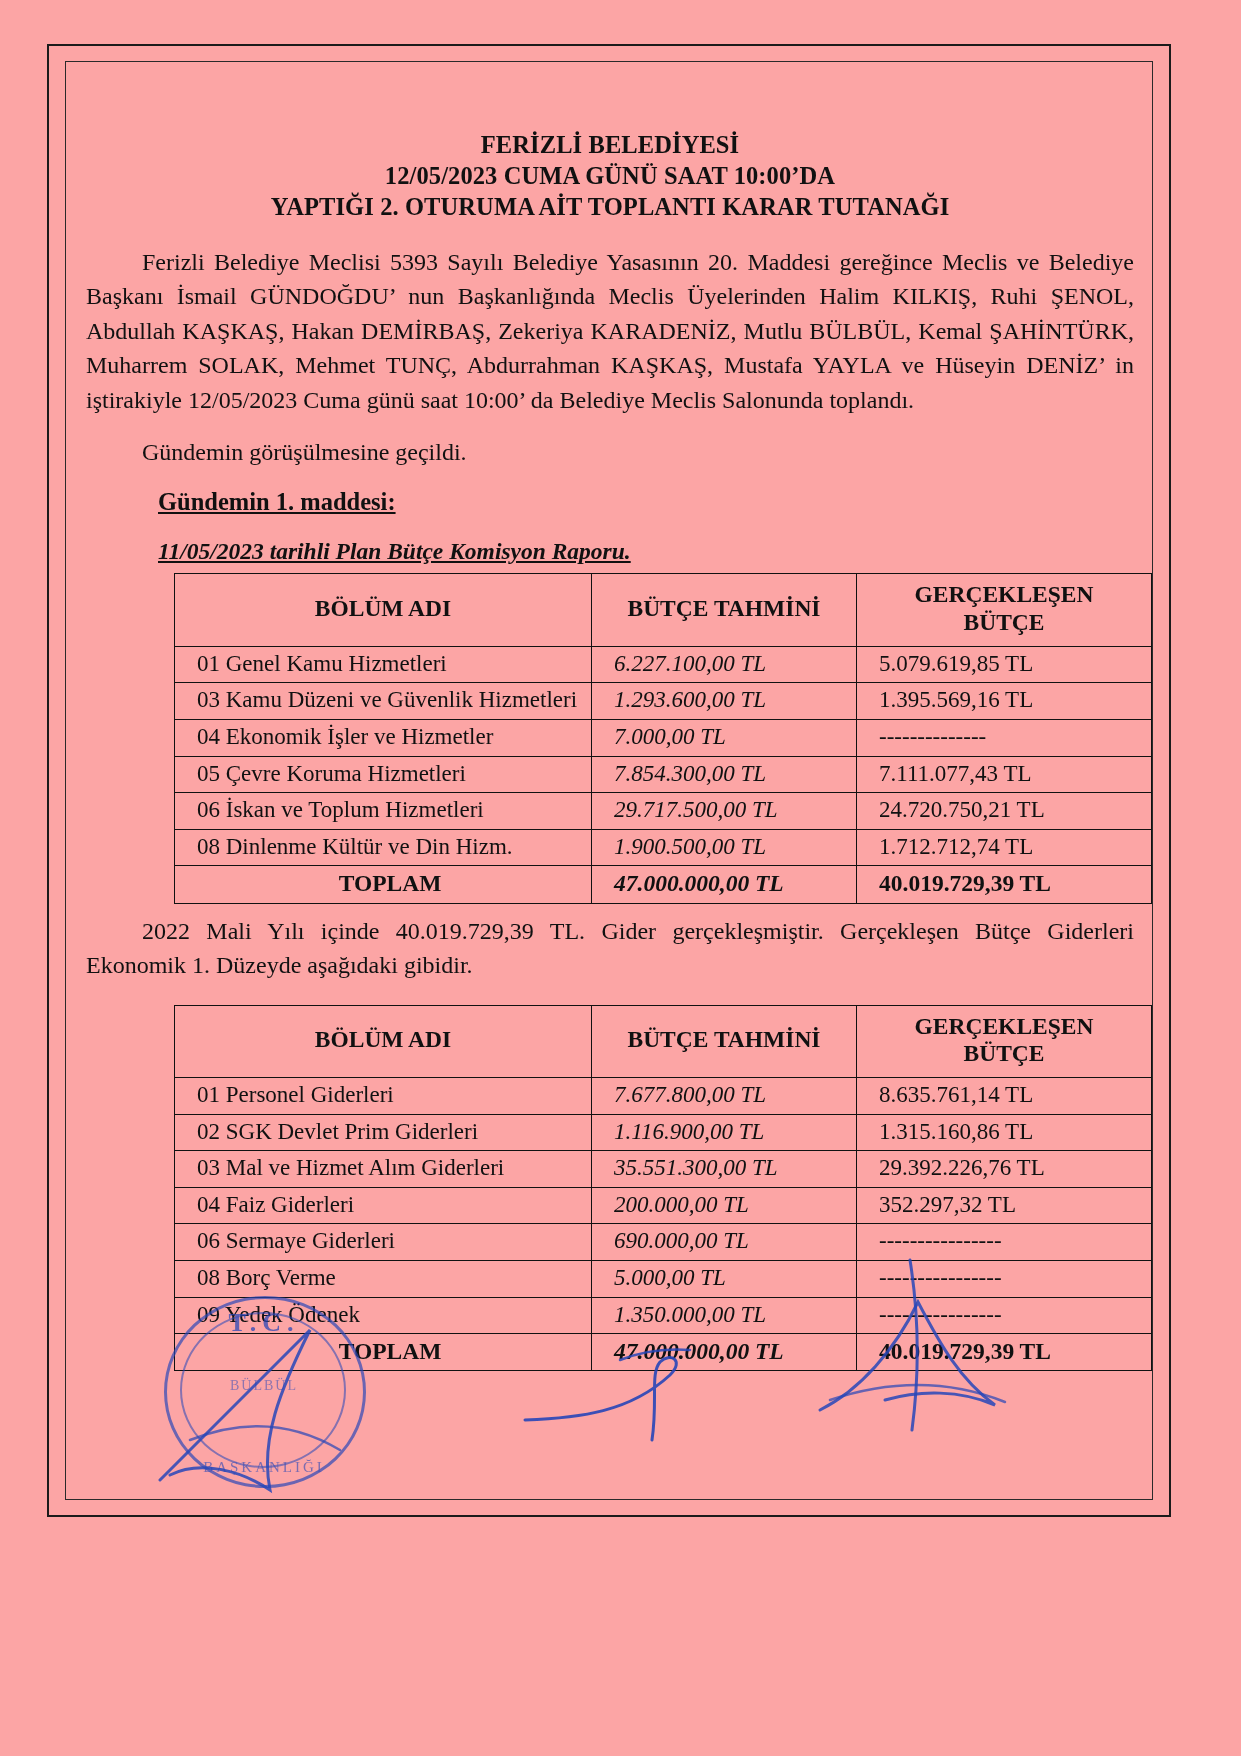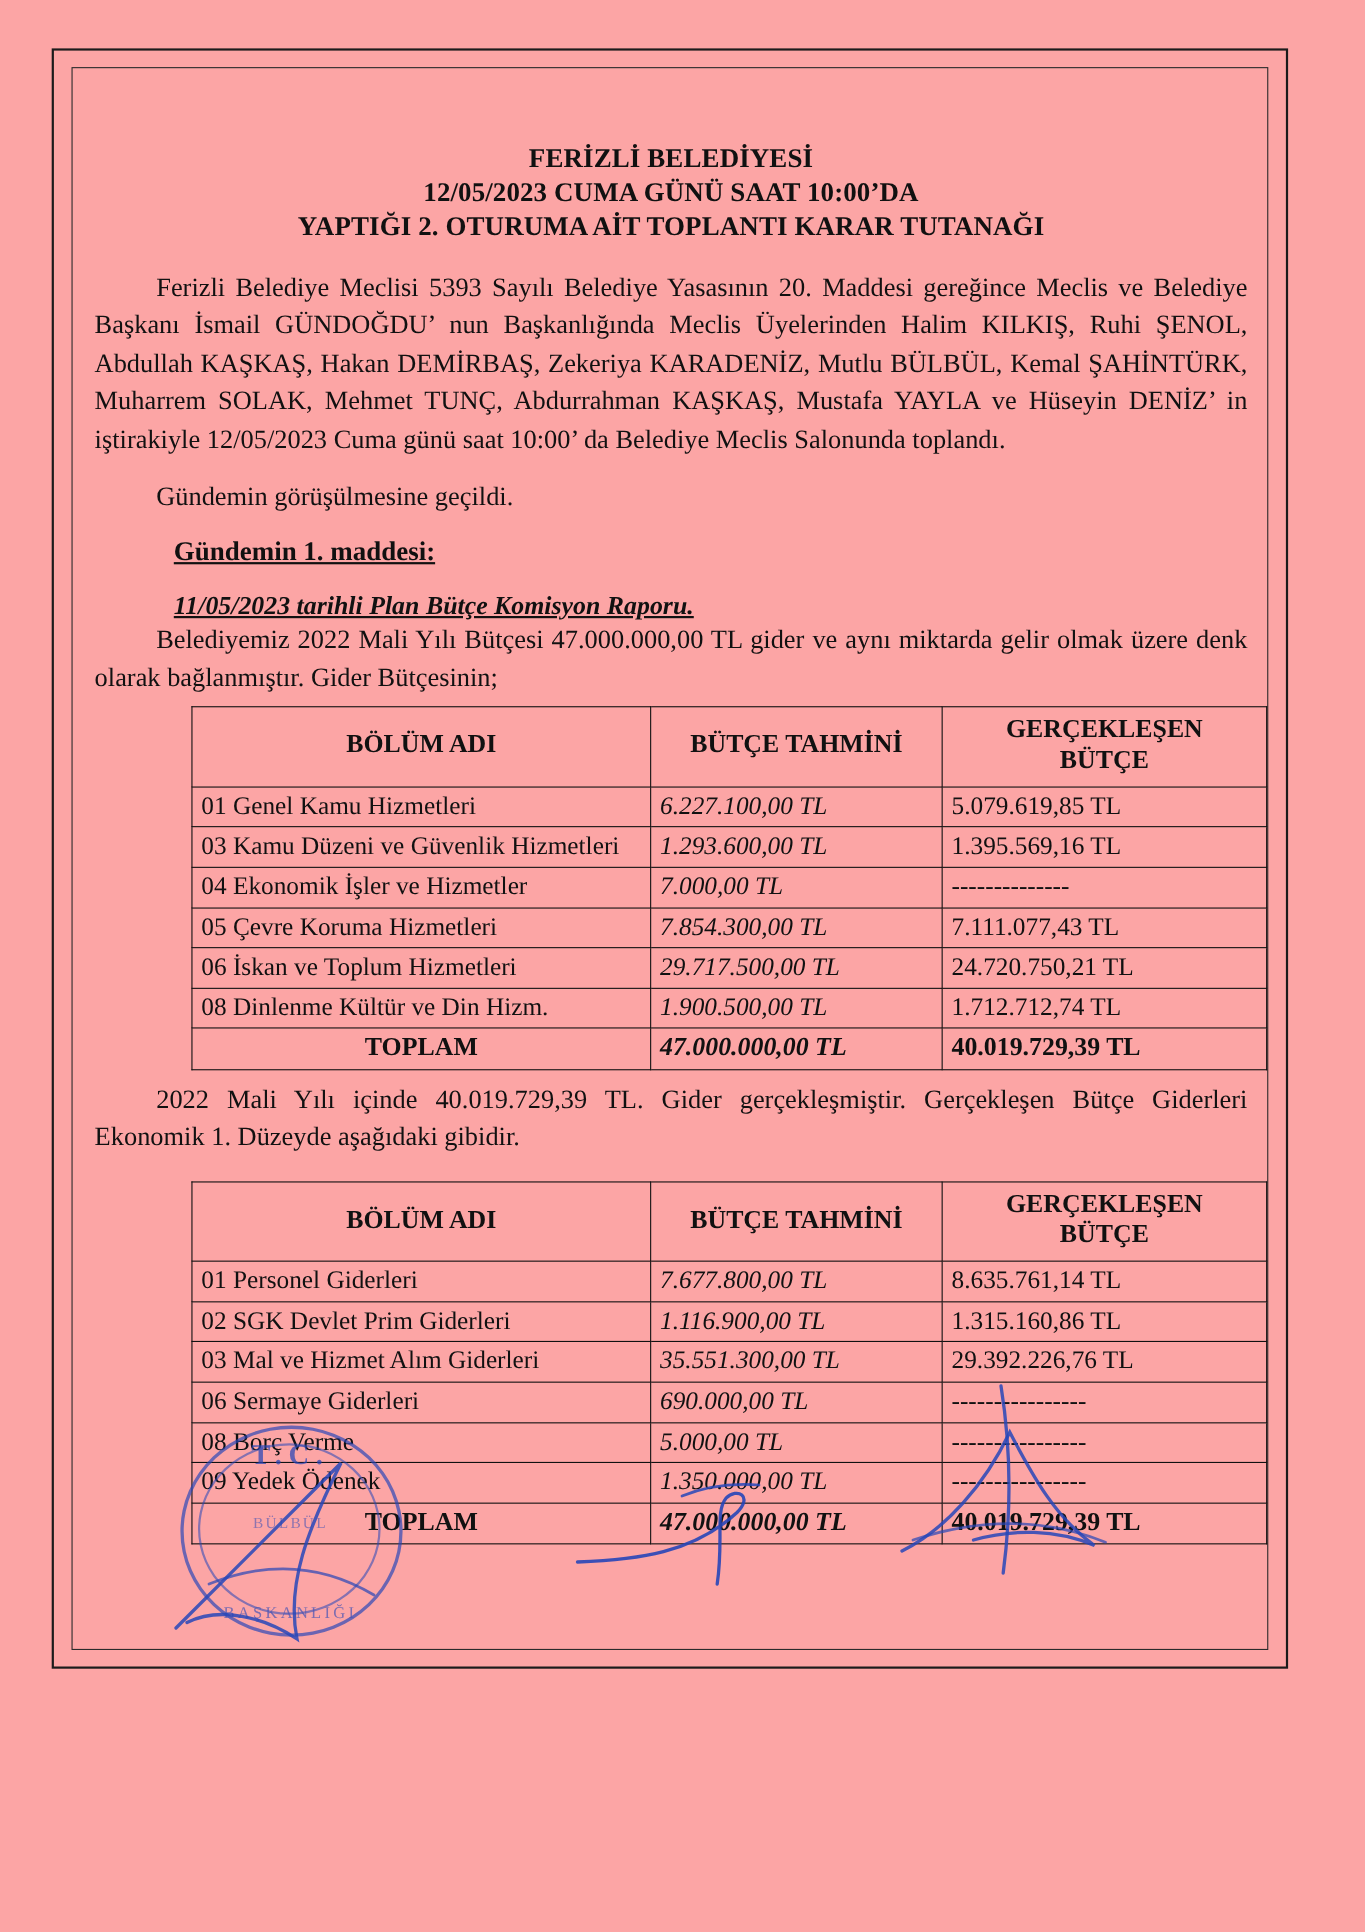--- a/index.html
+++ b/index.html
@@ -97,21 +97,21 @@
 
   table.budget {
     border-collapse: collapse;
     margin: 0 0 0 88px;
     width: 938px;
     table-layout: fixed;
     font-size: 23px;
   }
   table.budget td, table.budget th {
     border: 1px solid #111;
-    padding: 3px 8px 5px 8px;
+    padding: 3px 8px 5px 22px;
     vertical-align: top;
     line-height: 1.2;
     font-weight: normal;
     text-align: left;
   }
   table.budget thead th {
     text-align: center;
     font-weight: bold;
     font-size: 23.5px;
     padding: 7px 6px 9px 6px;
@@ -222,21 +222,20 @@
     <p class="gundem-line">Gündemin görüşülmesine geçildi.</p>
 
     <div class="spacer-22"></div>
 
     <p class="gundem-heading">Gündemin 1. maddesi:</p>
 
     <div class="spacer-22"></div>
 
     <p class="rapor-line">11/05/2023 tarihli Plan Bütçe Komisyon Raporu.</p>
 
-    <p class="body-par indent">Belediyemiz 2022 Mali Yılı Bütçesi 47.000.000,00 TL gider ve aynı miktarda gelir olmak üzere denk olarak bağlanmıştır. Gider Bütçesinin;</p>
 
     <div class="spacer-8"></div>
 
     <table class="budget">
       <thead>
         <tr>
           <th class="col-name" rowspan="1">BÖLÜM ADI</th>
           <th class="col-est">BÜTÇE TAHMİNİ</th>
           <th class="col-act">
             <span>GERÇEKLEŞEN</span><br>
@@ -308,20 +307,25 @@
         </tr>
         <tr>
           <td class="c-name">02 SGK Devlet Prim Giderleri</td>
           <td class="c-est">1.116.900,00 TL</td>
           <td class="c-act">1.315.160,86 TL</td>
         </tr>
         <tr>
           <td class="c-name">03 Mal ve Hizmet Alım Giderleri</td>
           <td class="c-est">35.551.300,00 TL</td>
           <td class="c-act">29.392.226,76 TL</td>
+        </tr>
+        <tr>
+          <td class="c-name">04 Faiz Giderleri</td>
+          <td class="c-est">200.000,00 TL</td>
+          <td class="c-act">352.297,32 TL</td>
         </tr>
         <tr>
           <td class="c-name">06 Sermaye Giderleri</td>
           <td class="c-est">690.000,00 TL</td>
           <td class="c-act">----------------</td>
         </tr>
         <tr>
           <td class="c-name">08 Borç Verme</td>
           <td class="c-est">5.000,00 TL</td>
           <td class="c-act">----------------</td>

